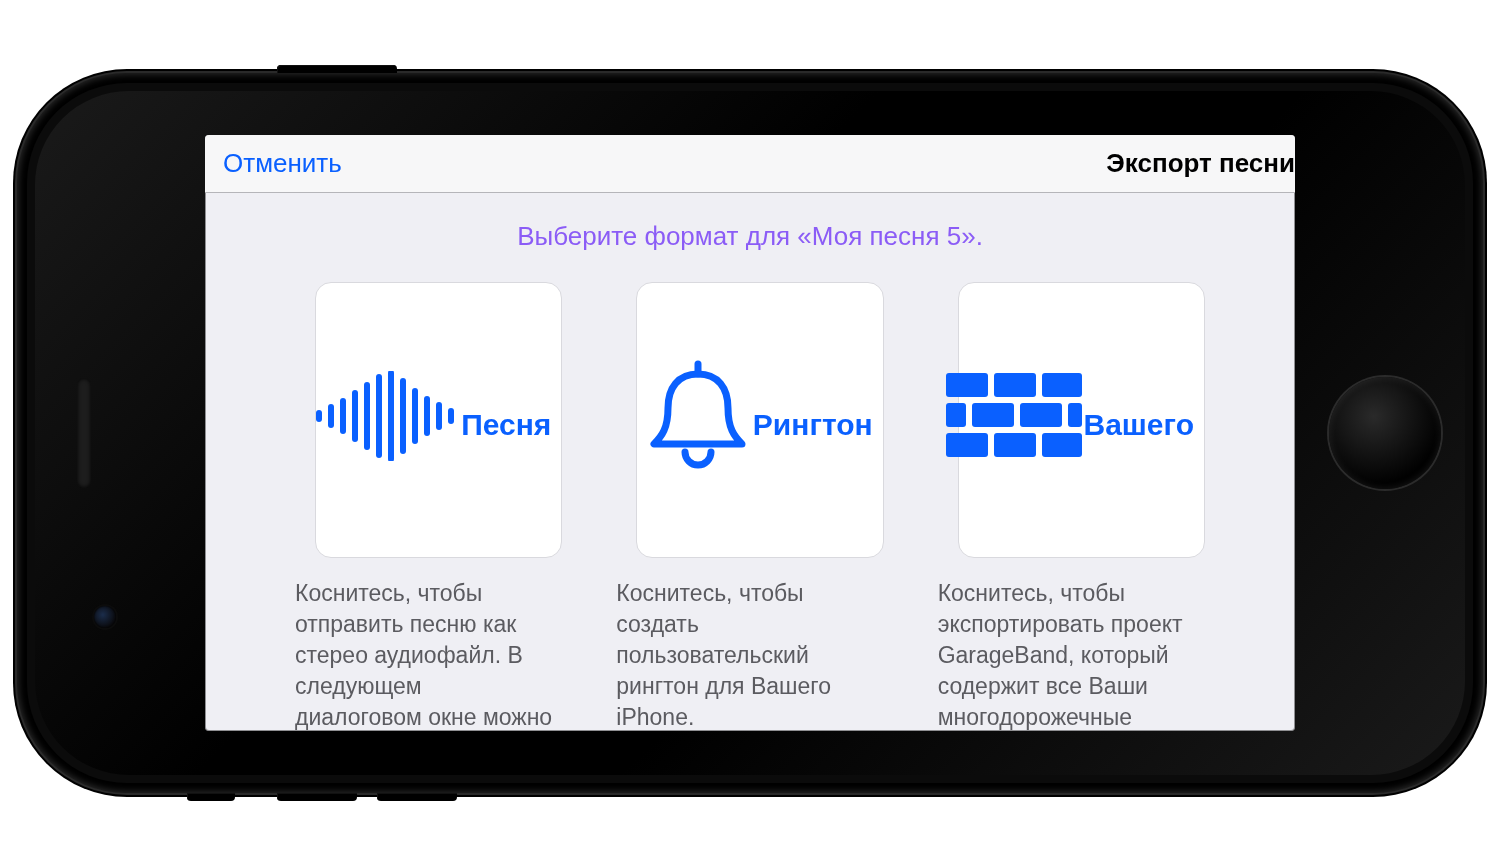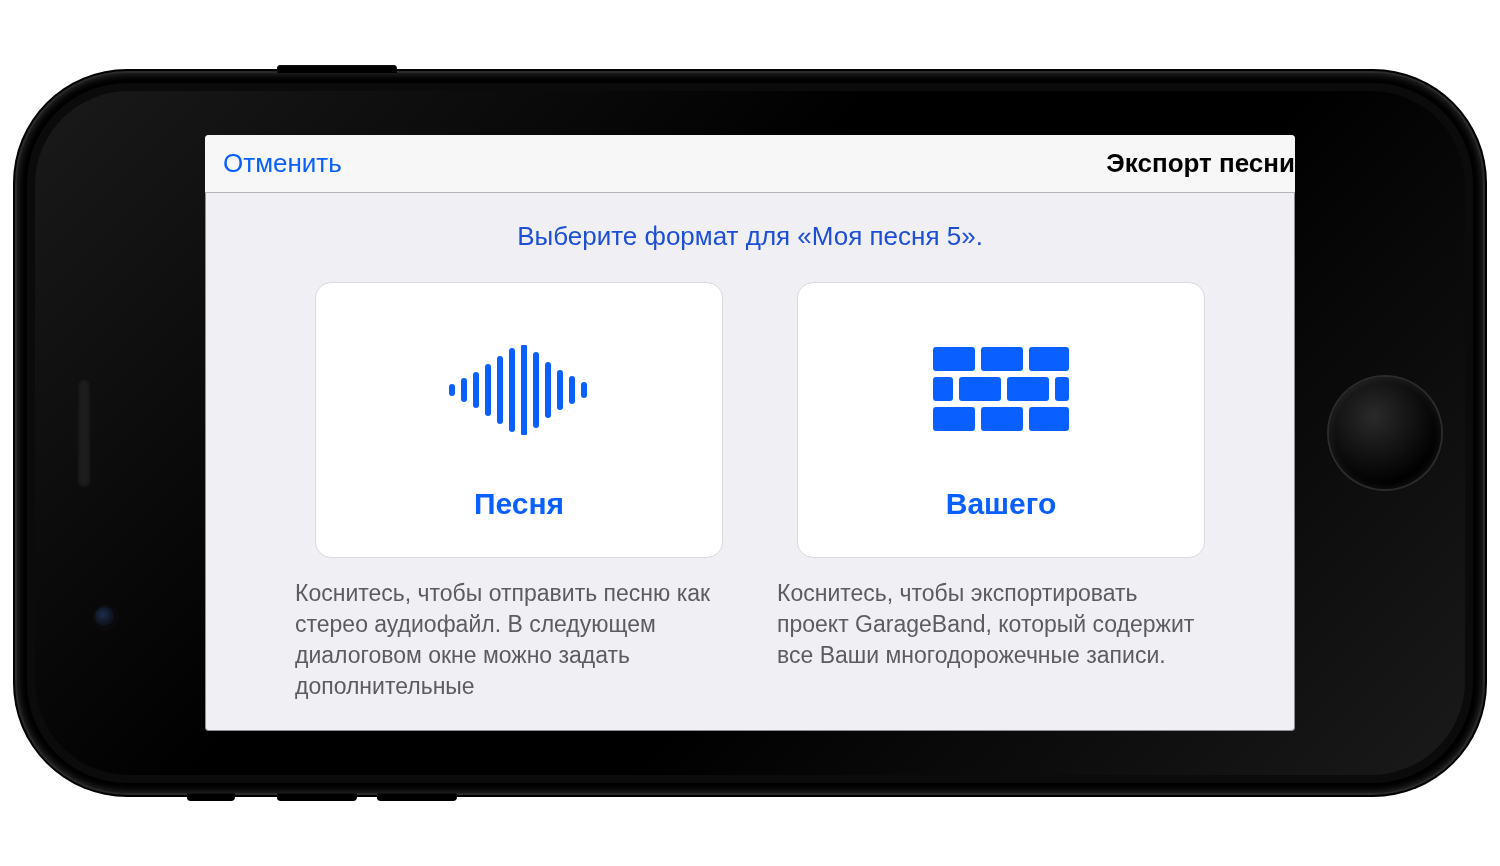--- a/index.html
+++ b/index.html
@@ -114,38 +114,38 @@
   .nav-title {
     font-size: 26px;
     font-weight: 700;
     color: #000;
   }
 
   .content { padding: 0 90px; }
   .subtitle {
     text-align: center;
     font-size: 26px;
-    color: #1d4ed8;
+    color: #8b5cf6;
     margin: 28px 0 30px;
   }
 
   .cards {
     display: flex;
     gap: 54px;
     justify-content: center;
   }
   .col { flex: 1 1 0; min-width: 0; }
 
   .card {
     background: #fff;
     border: 1px solid #d9d9de;
     border-radius: 16px;
     height: 276px;
     display: flex;
-    flex-direction: column;
+    flex-direction: row;
     align-items: center;
     justify-content: flex-end;
     padding: 28px 10px 36px;
     cursor: pointer;
     margin-left: 20px;
   }
   .card-icon-wrap {
     flex: 1;
     width: 100%;
     display: flex;
@@ -215,20 +215,35 @@
                   <line x1="128" y1="34" x2="128" y2="56"></line>
                   <line x1="140" y1="40" x2="140" y2="50"></line>
                 </g>
               </svg>
             </div>
             <div class="card-label">Песня</div>
           </div>
           <div class="desc">Коснитесь, чтобы отправить песню как стерео аудиофайл. В следующем диалоговом окне можно задать дополнительные</div>
         </div>
 
+        <div class="col">
+          <div class="card">
+            <div class="card-icon-wrap bell-icon">
+              <svg width="110" height="120" viewBox="0 0 110 120">
+                <g fill="none" stroke="#0a60ff" stroke-width="7" stroke-linecap="round" stroke-linejoin="round">
+                  <path d="M55 8 v10"></path>
+                  <path d="M55 18 c-20 0 -30 14 -30 34 c0 20 -6 28 -14 36 h88 c-8 -8 -14 -16 -14 -36 c0 -20 -10 -34 -30 -34 Z"></path>
+                  <path d="M42 96 a13 13 0 0 0 26 0"></path>
+                </g>
+              </svg>
+            </div>
+            <div class="card-label">Рингтон</div>
+          </div>
+          <div class="desc">Коснитесь, чтобы создать пользовательский рингтон для Вашего iPhone.</div>
+        </div>
 
         <div class="col">
           <div class="card">
             <div class="card-icon-wrap project-icon">
               <svg width="140" height="90" viewBox="0 0 140 90">
                 <g fill="#0a60ff">
 
                   <rect x="2" y="2" width="42" height="24" rx="3"></rect>
                   <rect x="50" y="2" width="42" height="24" rx="3"></rect>
                   <rect x="98" y="2" width="40" height="24" rx="3"></rect>

